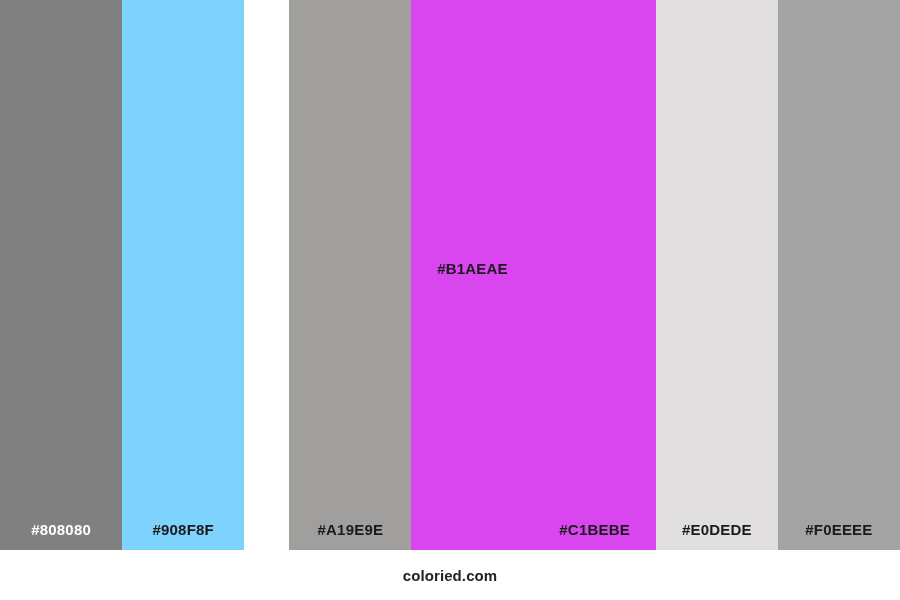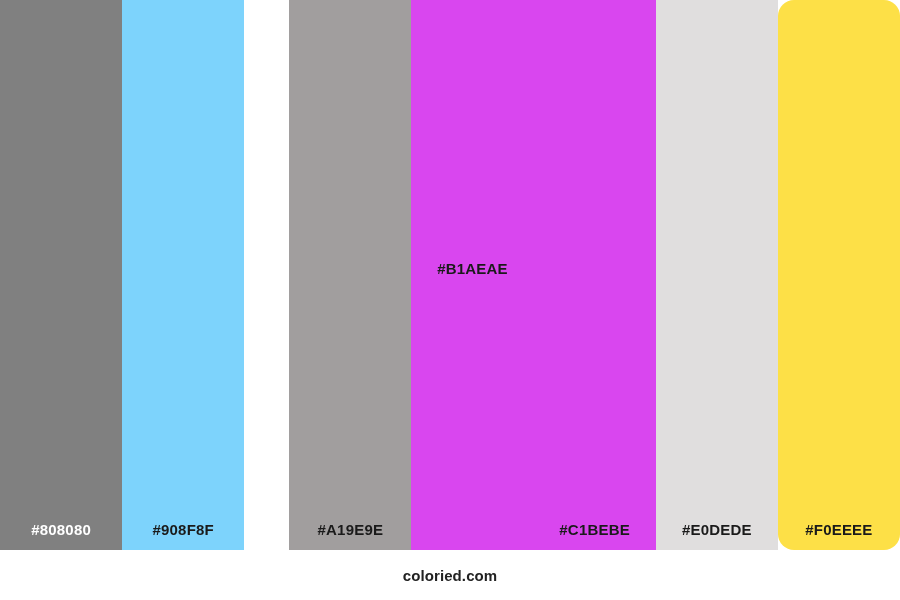--- a/index.html
+++ b/index.html
@@ -97,21 +97,21 @@
       </div>
       <div class="swatch" style="background-color: #d946ef; align-items: center;">
         <span class="swatch-label label-dark">#B1AEAE</span>
       </div>
       <div class="swatch" style="background-color: #d946ef;">
         <span class="swatch-label label-dark">#C1BEBE</span>
       </div>
       <div class="swatch" style="background-color: rgb(224, 222, 222);">
         <span class="swatch-label label-dark">#E0DEDE</span>
       </div>
-      <div class="swatch" style="background-color: #fde047; border-radius: 16px;">
+      <div class="swatch" style="background-color: #a3a3a3;">
         <span class="swatch-label label-dark">#F0EEEE</span>
       </div>
     </div>
 
   <div id="footer-bar">
     <span id="site-credit">coloried.com</span>
   </div>
 
 </div>
 

